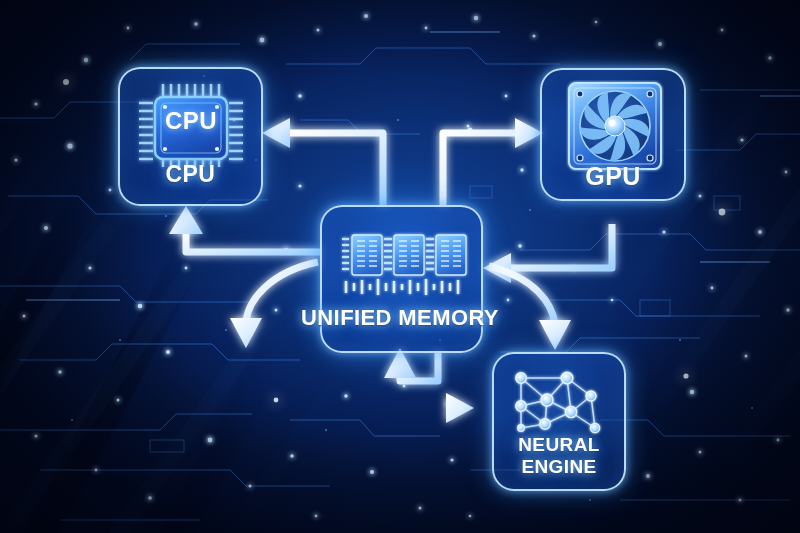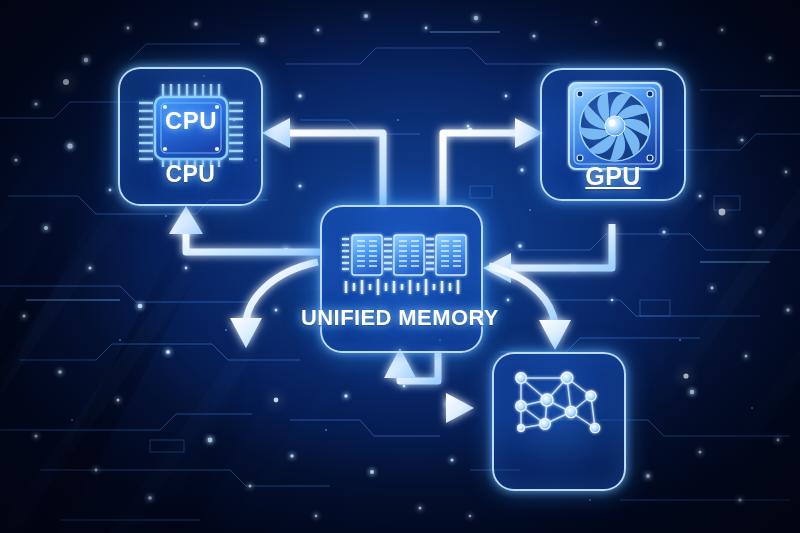--- a/index.html
+++ b/index.html
@@ -78,21 +78,21 @@
     text-shadow: 0 0 8px rgba(150,210,255,.95), 0 0 18px rgba(60,150,255,.8), 0 1px 2px rgba(0,10,40,.8);
     white-space: nowrap;
   }
 
   #node-cpu   { left:118px; top:67px;  width:145px; height:139px; }
   #node-gpu   { left:540px; top:68px;  width:146px; height:133px; }
   #node-mem   { left:320px; top:205px; width:163px; height:148px; }
   #node-ne    { left:492px; top:352px; width:134px; height:139px; }
 
   #label-cpu { top:161px; font-size:23px; }
-  #label-gpu { top:162px; font-size:25px;text-decoration:underline; }
+  #label-gpu { top:162px; font-size:25px; }
   #label-mem { position:absolute; left:-60px; right:-60px; top:305px; font-size:22px; }
   #label-ne  { top:434px; font-size:19px; line-height:22px; }
 
   .icon-wrap { position:absolute; }
 
   
   svg.arrows { position:absolute; inset:0; width:800px; height:533px; pointer-events:none; }
 </style>
 </head>
 <body>
@@ -643,14 +643,18 @@
           <circle cx="34" cy="58" r="5.2"></circle>
           <circle cx="56" cy="12" r="5.8"></circle>
           <circle cx="60" cy="46" r="5.6"></circle>
           <circle cx="80" cy="30" r="5.0"></circle>
           <circle cx="84" cy="62" r="4.6"></circle>
           <circle cx="10" cy="62" r="3.2"></circle>
         </g>
       </g>
     </svg>
   </div>
+  <div class="node-label" id="label-ne" style="left:492px; width:134px;">
+    <div>NEURAL</div>
+    <div>ENGINE</div>
+  </div>
 
 </div>
 
 </body></html>

